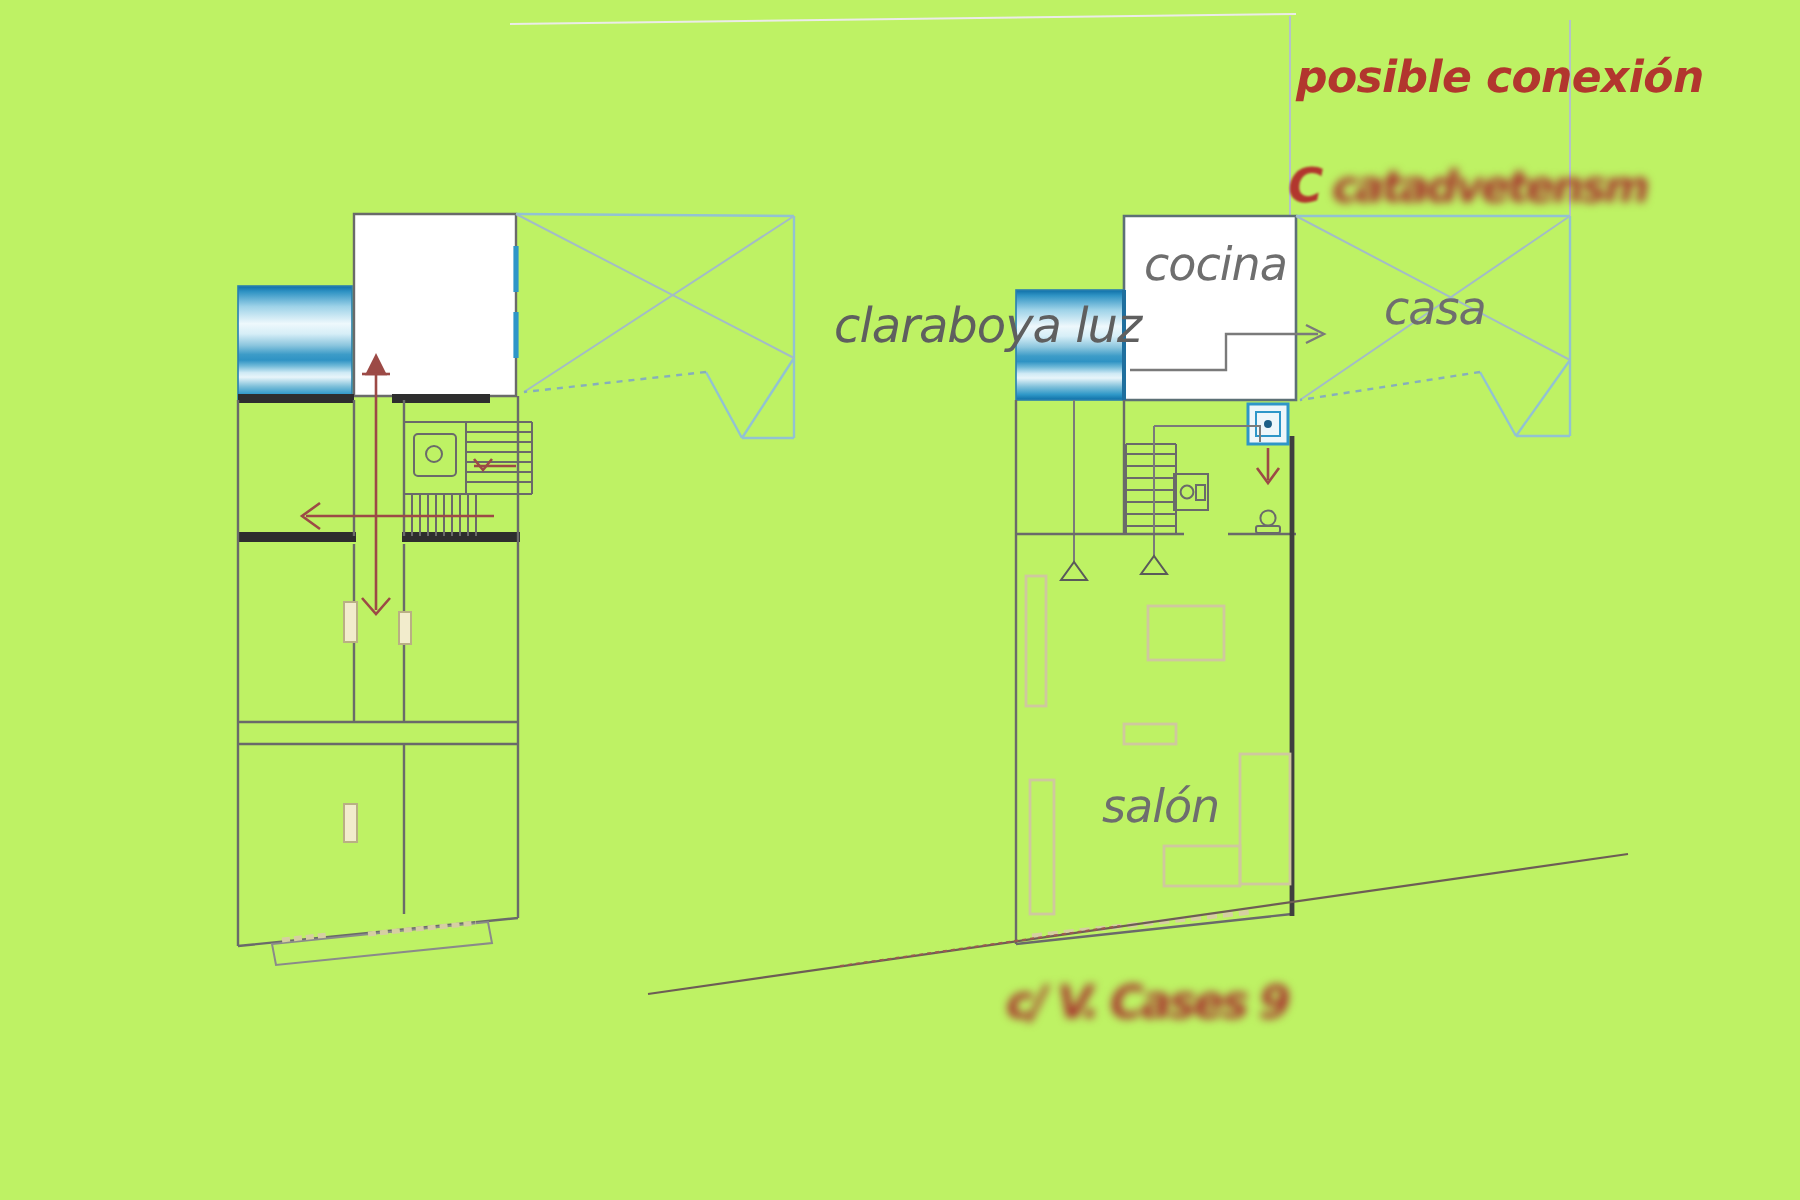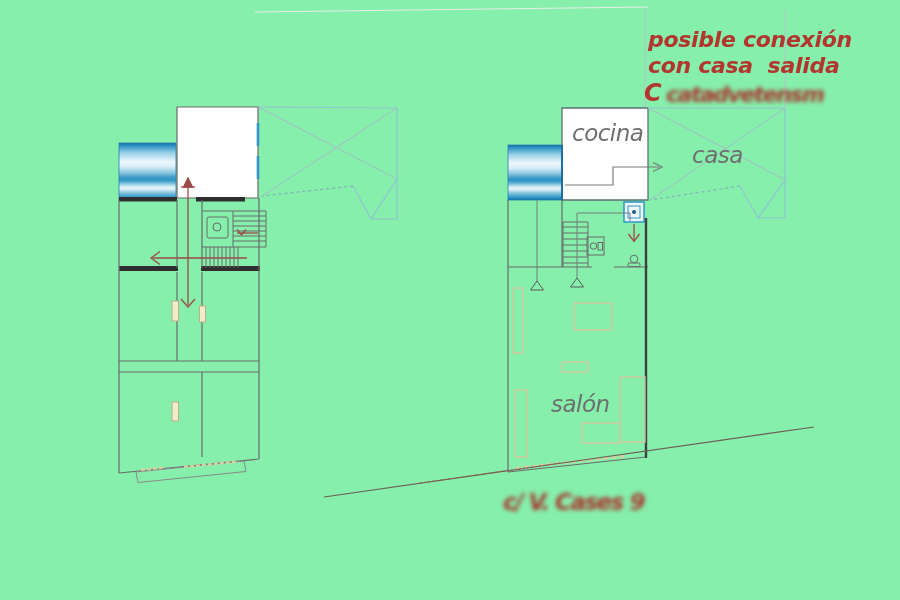--- a/index.html
+++ b/index.html
@@ -1,18 +1,18 @@
 <!DOCTYPE html>
 <html><head>
 <meta charset="utf-8">
 <style>
   html,body{margin:0;padding:0;background:#ffffff;}
   .canvas{
     position:relative;width:900px;height:600px;overflow:hidden;
-    background:#86efac;
+    background:#bef264;
     font-family:"DejaVu Sans", sans-serif;
   }
   svg{position:absolute;left:0;top:0;}
   .lbl{
     position:absolute;font-style:italic;color:#6e6e6e;
     white-space:pre;letter-spacing:-0.5px;line-height:1.05;
   }
   .lbl-sky{font-size:24px;color:#5f5f5f;}
   .lbl-room{font-size:23px;}
   .note{
@@ -177,23 +177,23 @@
       </g>
 
       <path d="M516,468 L626,456" stroke="#d6cfa2" stroke-width="2.5" stroke-dasharray="5,3" fill="none"></path>
     </g>
 
     <path d="M324,497 L814,427" stroke="#6d5d55" stroke-width="1.1" fill="none"></path>
     <path d="M420,483 L560,463" stroke="#9c5a4e" stroke-width="1" stroke-dasharray="2,2" fill="none"></path>
   </svg>
 
   <div class="note" style="left:648px;top:27px;">posible conexión</div>
-  <div class="note" style="left:648px;top:53px;">con casa  salida</div>
   <div class="scribble-prefix" style="left:644px;top:79px;">C</div>
   <div class="scribble" style="left:666px;top:82px;font-size:22px;">catadvetensm</div>
 
+  <div class="lbl lbl-sky" style="left:417px;top:151px;">claraboya luz</div>
   <div class="lbl lbl-room" style="left:572px;top:121px;">cocina</div>
   <div class="lbl lbl-room" style="left:692px;top:143px;">casa</div>
   <div class="lbl lbl-room" style="left:551px;top:392px;">salón</div>
 
   <div class="scribble" style="left:503px;top:489px;font-size:23px;">c/ V. Cases 9</div>
 
 </div>
 
 </body></html>

